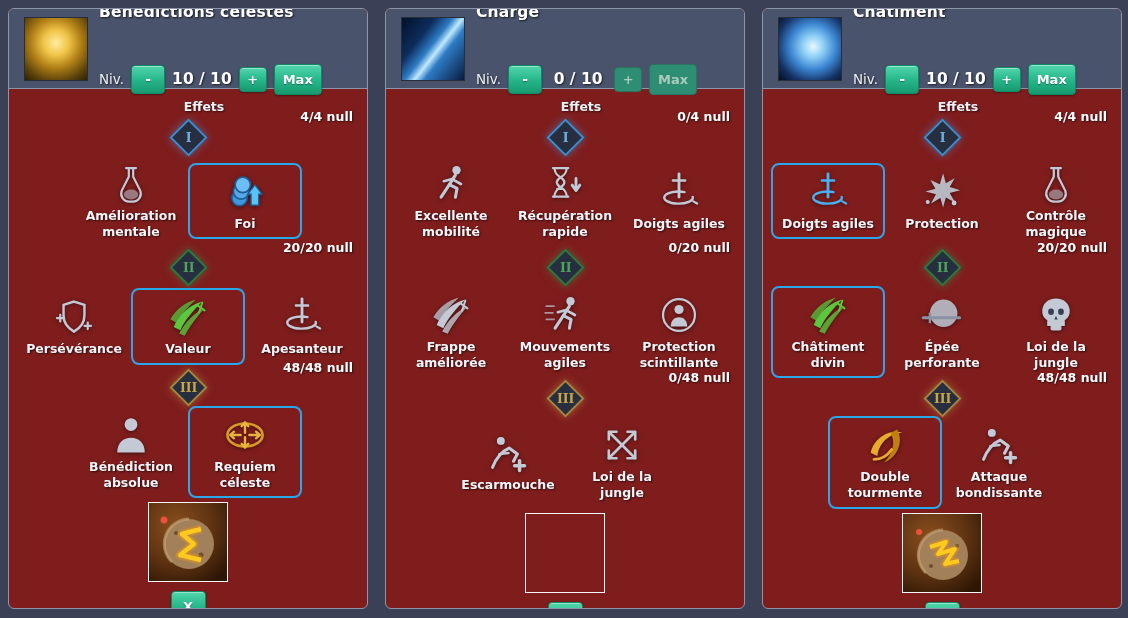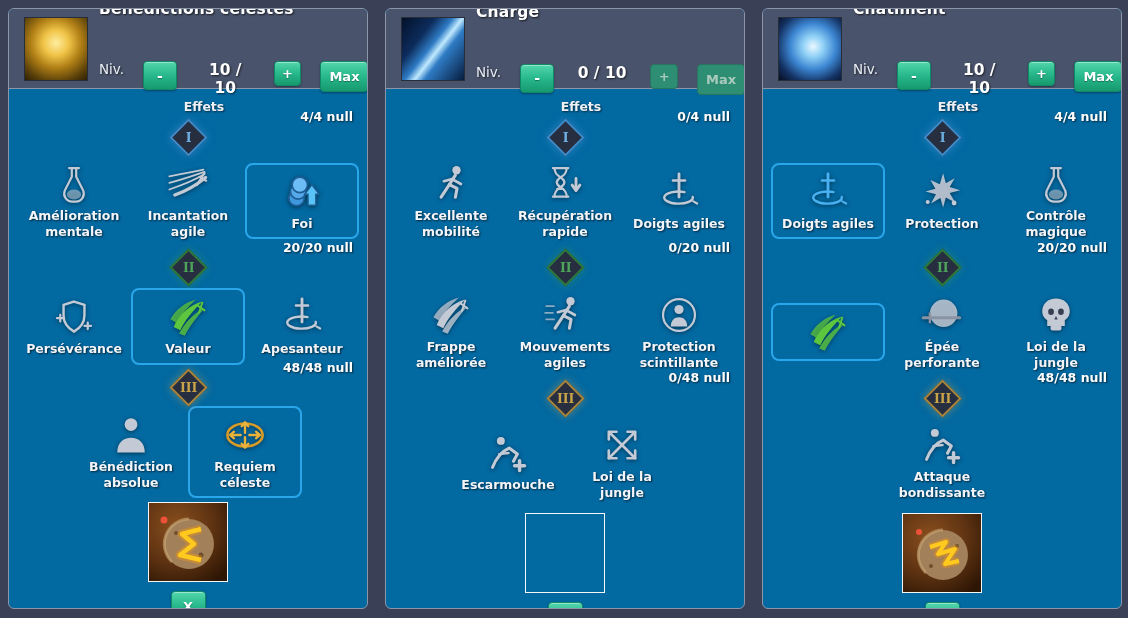--- a/index.html
+++ b/index.html
@@ -6,33 +6,33 @@
   body{
     width:1128px;height:618px;
     background:#3a4156;
     font-family:"DejaVu Sans","Liberation Sans",sans-serif;
     overflow:hidden;
   }
   #app{display:flex;gap:17px;padding:8px;box-sizing:border-box;height:618px;}
   .panel{
     width:360px;height:601px;flex:0 0 auto;
     border:1px solid #8d96a8;border-radius:6px;
-    background:#0369a1;overflow:hidden;
+    background:#7f1d1d;overflow:hidden;
     display:flex;flex-direction:column;box-sizing:border-box;
   }
   .phead{
     height:80px;background:#49536b;border-bottom:1px solid #8d96a8;
     display:flex;align-items:center;padding-left:16px;gap:12px;box-sizing:border-box;flex:0 0 auto;
   }
   .portrait{width:62px;height:62px;flex:0 0 auto;box-shadow:0 0 0 1px rgba(0,0,0,.45);}
   .p-angel{background:radial-gradient(circle at 50% 40%,#ffeea0 0%,#f0c448 26%,#b07f16 52%,#5c420a 80%,#2e2104 100%);}
   .p-charge{background:linear-gradient(128deg,#03112a 0%,#0d2c5c 30%,#2e7bc4 46%,#bfe9ff 55%,#2e7bc4 64%,#071c3e 100%);}
   .p-orb{background:radial-gradient(circle at 55% 46%,#eaf8ff 0%,#8fd0f6 22%,#3c86d2 48%,#143263 76%,#050d20 100%);}
   .hinfo h2{margin:0 0 5px;font-size:15.5px;color:#fff;letter-spacing:.2px;text-shadow:1px 1px 2px rgba(0,0,0,.7);}
-  .ctrls{display:flex;gap:19px;margin-top:43px;}
+  .ctrls{display:flex;align-items:center;gap:7px;margin-top:43px;}
   .niv{color:#e9edf4;font-size:13.5px;text-shadow:1px 1px 2px rgba(0,0,0,.6);}
   .tbtn{
     font-family:inherit;color:#fff;font-weight:bold;border-radius:4px;
     border:1px solid #0e8a66;
     background:linear-gradient(180deg,#52d6ab,#27b88b 50%,#17996f);
     box-shadow:inset 0 1px 0 rgba(255,255,255,.4),0 1px 2px rgba(0,0,0,.35);
     cursor:pointer;text-shadow:0 1px 1px rgba(0,0,0,.35);padding:0;
   }
   .bminus{width:34px;height:29px;font-size:14px;}
   .bplus{width:28px;height:25px;font-size:13px;}
@@ -93,35 +93,20 @@
               <svg viewBox="0 0 40 40">
                 <g stroke="#c3cad6" stroke-width="2" fill="none" stroke-linecap="round">
                   <path d="M15.5 5.5h9"></path>
                   <path d="M18 5.5v8L11.6 26a7.3 7.3 0 0 0 6.8 10h3.2a7.3 7.3 0 0 0 6.8-10L22 13.5v-8"></path>
                 </g>
                 <ellipse cx="20" cy="29.5" rx="6.5" ry="4.5" fill="#c3cad6" opacity="0.55"></ellipse>
               </svg>
             </span>
             <span class="slabel">Amélioration mentale</span>
           </div>
-          <div class="skill">
-            <span class="sicon">
-              <svg viewBox="0 0 40 40">
-                <g stroke="#c3cad6" fill="none" stroke-linecap="round">
-                  <path d="M3 13 C14 11 25 9 34 7" stroke-width="1.6"></path>
-                  <path d="M3 19 C15 16 26 12 35 9" stroke-width="1.6"></path>
-                  <path d="M3 25 C15 21 27 16 35 11" stroke-width="1.6"></path>
-                  <path d="M8 30 C19 26 30 19 36 14" stroke-width="3"></path>
-                  <path d="M28 21 L35 10" stroke-width="2"></path>
-                  <path d="M30.5 13.5l6 3.5" stroke-width="2"></path>
-                </g>
-              </svg>
-            </span>
-            <span class="slabel">Incantation agile</span>
-          </div>
           <div class="skill hl">
             <span class="sicon">
               <svg viewBox="0 0 40 40">
                 <g stroke="#1d5d94" stroke-width="1.5">
                   <circle cx="15" cy="25.5" r="7" fill="#3f97dd"></circle>
                   <circle cx="16.5" cy="19.5" r="7" fill="#55a9ea"></circle>
                   <circle cx="18" cy="13.5" r="7" fill="#6cbcf5"></circle>
                 </g>
                 <path d="M29 13.5 L35.5 22 H32.5 V32 H25.5 V22 H22.5 Z" fill="#59c2f7" stroke="#1d5d94" stroke-width="1.2"></path>
               </svg>
@@ -446,20 +431,21 @@
             <span class="sicon">
               <svg viewBox="0 0 40 40">
                 <g fill="#5cc63e">
                   <path d="M7 29 C12 17 22 9 33 6 C25 14 17 23 13 32 Z"></path>
                   <path d="M4 22 C9 13 17 7 27 4 C20 11 13 18 9 25 Z" opacity="0.75"></path>
                   <path d="M12 35 C17 25 26 16 35 12 C28 20 21 29 17 37 Z" opacity="0.8"></path>
                 </g>
                 <path d="M28 9l7 5M33 7l-3 9" stroke="#5cc63e" stroke-width="1.8" fill="none" stroke-linecap="round"></path>
               </svg>
             </span>
+            <span class="slabel">Châtiment divin</span>
           </div>
           <div class="skill">
             <span class="sicon">
               <svg viewBox="0 0 40 40">
                 <circle cx="21.5" cy="18.5" r="12.5" fill="#c3cad6" opacity="0.85"></circle>
                 <path d="M3 22.5h33" stroke="#8a93a3" stroke-width="2.8" stroke-linecap="round"></path>
                 <path d="M9 18.5v8" stroke="#8a93a3" stroke-width="2.2" stroke-linecap="round"></path>
               </svg>
             </span>
             <span class="slabel">Épée perforante</span>
@@ -477,20 +463,30 @@
             <span class="slabel">Loi de la jungle</span>
           </div>
         </div>
         <div class="tier">
           <span class="counter">48/48 null</span>
           <span class="diamond d2">
             <i>III</i>
           </span>
         </div>
         <div class="skills two">
+          <div class="skill hl">
+            <span class="sicon">
+              <svg viewBox="0 0 40 40">
+                <path d="M7 27 C10 13 25 5 36 9 C26 9 15 16 13 30 Z" fill="#e8ab2e"></path>
+                <path d="M31 6 C37 16 32 31 19 36 C27 28 30 17 25 9 Z" fill="#c07f10"></path>
+                <path d="M10 33 C16 33 22 30 26 24" stroke="#e8ab2e" stroke-width="2.5" fill="none" stroke-linecap="round"></path>
+              </svg>
+            </span>
+            <span class="slabel">Double tourmente</span>
+          </div>
           <div class="skill">
             <span class="sicon">
               <svg viewBox="0 0 40 40">
                 <circle cx="13.5" cy="9" r="3.6" fill="#c3cad6"></circle>
                 <g stroke="#c3cad6" fill="none" stroke-linecap="round" stroke-linejoin="round">
                   <path d="M6 33 C9 25 13 19 21 15.5 L28.5 21 25 27.5" stroke-width="2.8"></path>
                   <path d="M12 21l8.5-1" stroke-width="2.2"></path>
                 </g>
                 <path d="M26 31.5h9M30.5 27v9" stroke="#c3cad6" stroke-width="3.2" stroke-linecap="round"></path>
               </svg>

